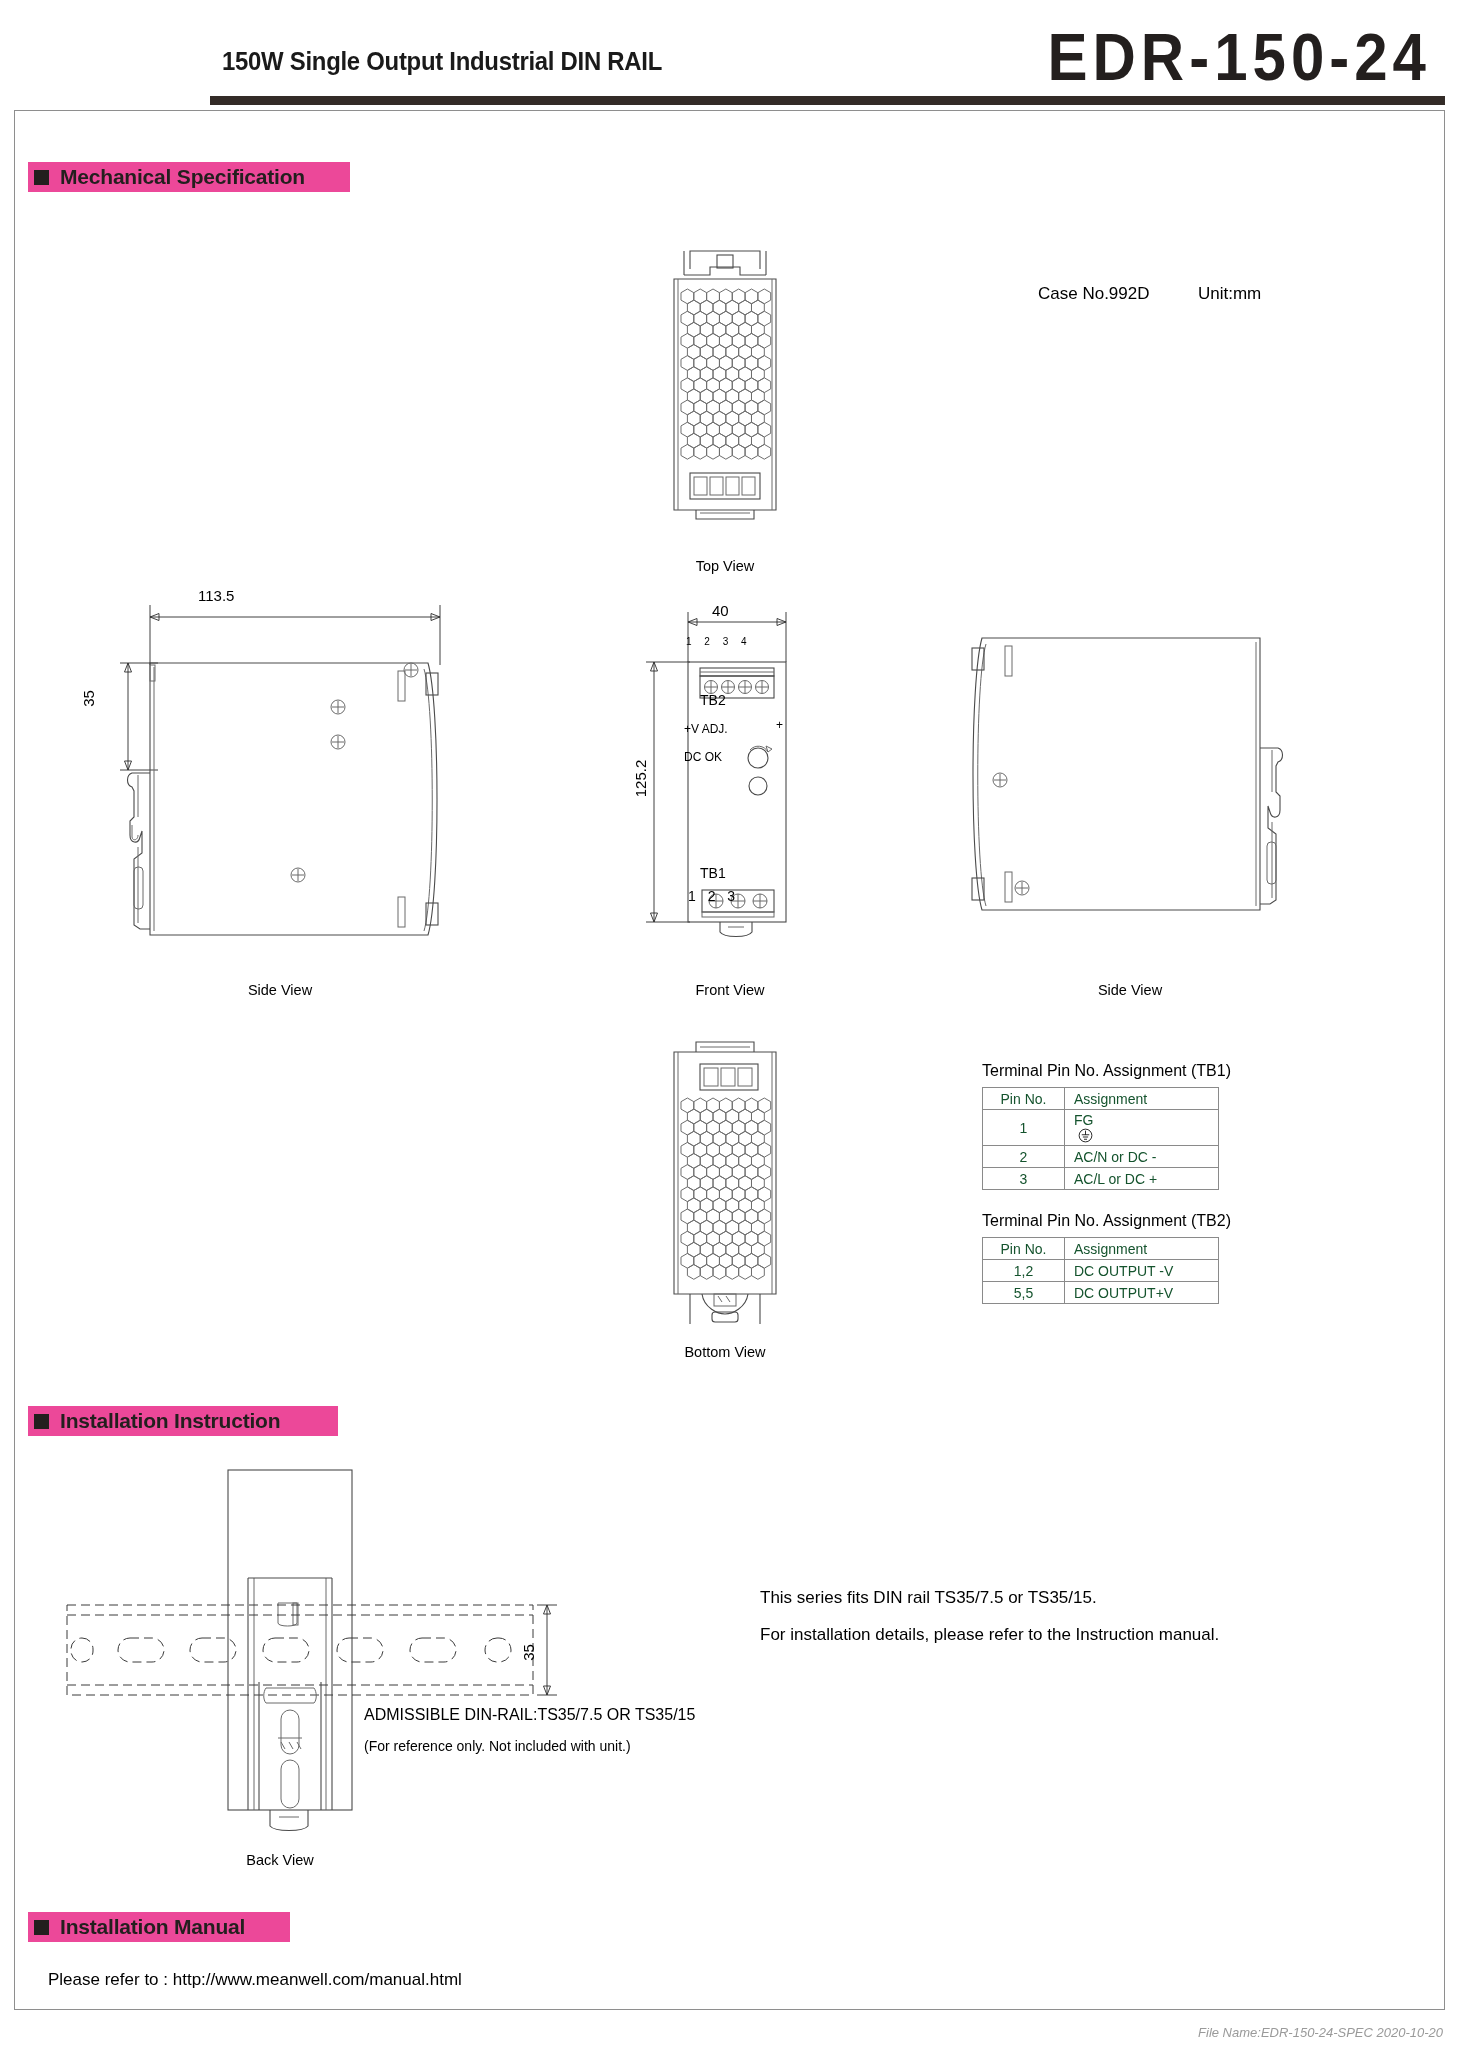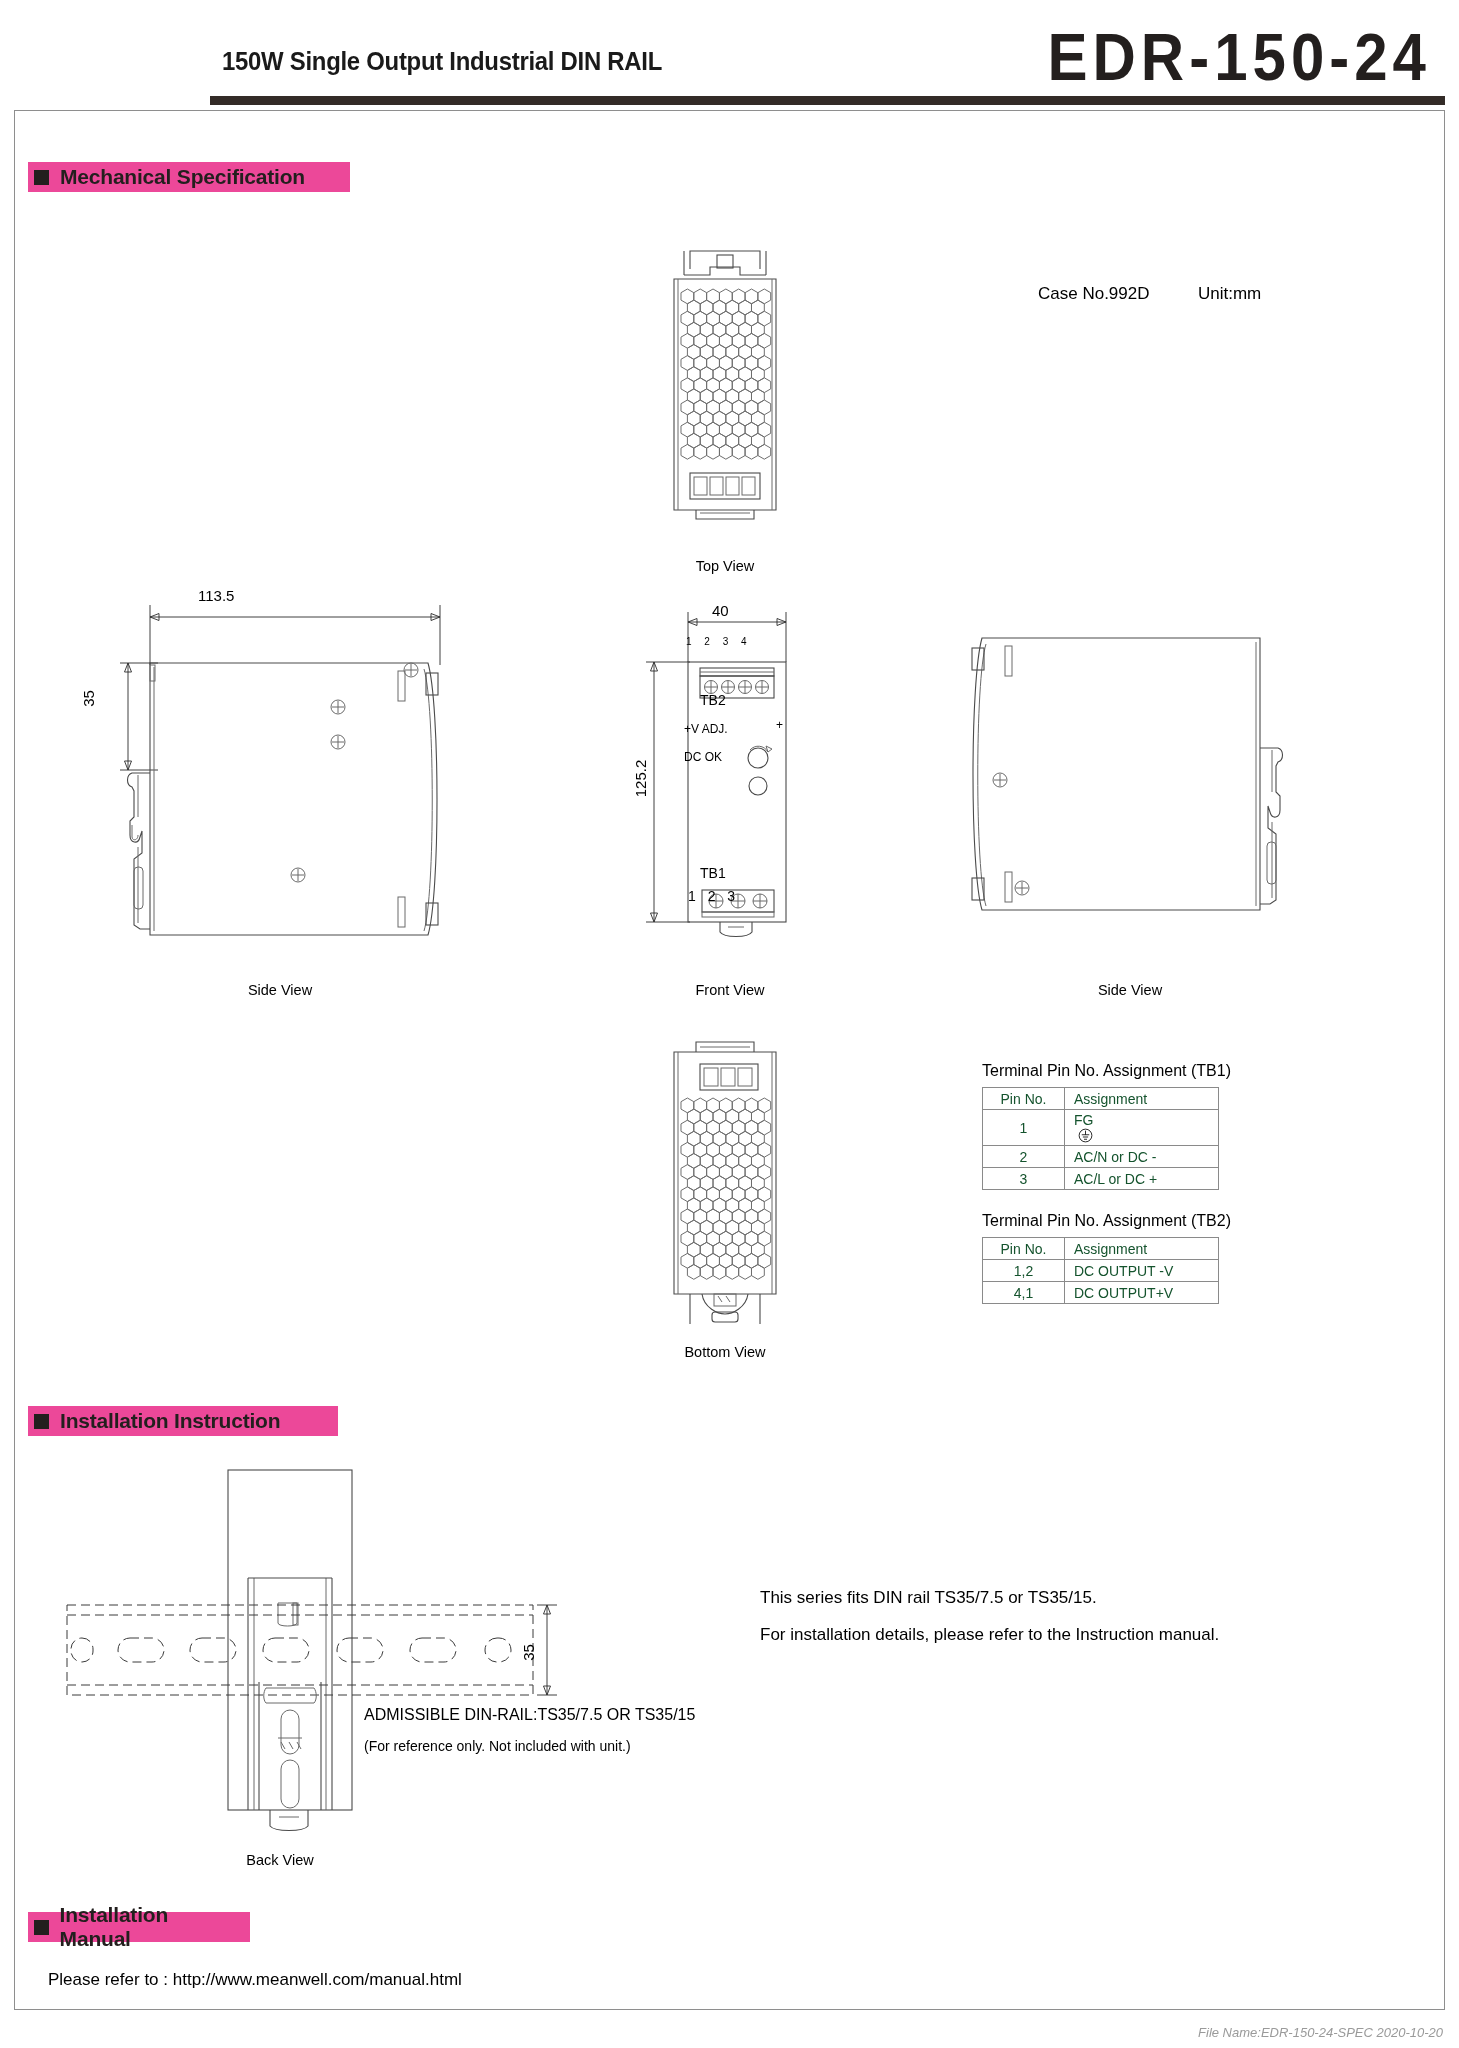--- a/index.html
+++ b/index.html
@@ -567,21 +567,21 @@
   <tbody>
       <tr>
     <th class="c-pin">Pin No.</th>
     <th class="c-asg">Assignment</th>
   </tr>
   <tr>
     <td class="c-pin">1,2</td>
     <td class="c-asg">DC OUTPUT -V</td>
   </tr>
   <tr>
-    <td class="c-pin">4,1</td>
+    <td class="c-pin">5,5</td>
     <td class="c-asg">DC OUTPUT+V</td>
   </tr>
 </tbody>
   </table>
 
 <div class="section-head" style="left:28px; top:1406px; width:310px;">
   <span class="bullet"></span>
   <span class="htxt">Installation Instruction</span>
 </div>
 
@@ -628,19 +628,19 @@
 </div>
 <div class="lbl rot90" style="left:520px; top:1644px; font-size:15px;">35</div>
 <div class="viewlabel" style="left:190px; top:1852px; width:180px;">Back View</div>
 
 <div class="lbl" style="left:364px; top:1706px; font-size:16px;">ADMISSIBLE DIN-RAIL:TS35/7.5 OR TS35/15</div>
 <div class="lbl" style="left:364px; top:1738px; font-size:14px;">(For reference only. Not included with unit.)</div>
 
 <div class="body-text" style="left:760px; top:1588px;">This series fits DIN rail TS35/7.5 or TS35/15.</div>
 <div class="body-text" style="left:760px; top:1625px;">For installation details, please refer to the Instruction manual.</div>
 
-<div class="section-head" style="left:28px; top:1912px; width:222px;">
+<div class="section-head" style="left:28px; top:1912px; width:262px;">
   <span class="bullet"></span>
   <span class="htxt">Installation Manual</span>
 </div>
 <div class="body-text" style="left:48px; top:1970px;">Please refer to : http://www.meanwell.com/manual.html</div>
 
 <div id="footer">File Name:EDR-150-24-SPEC   2020-10-20</div>
 
 </body></html>

